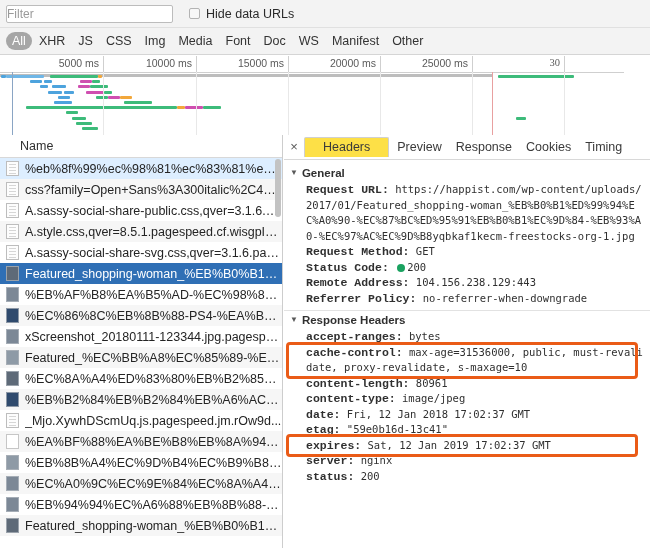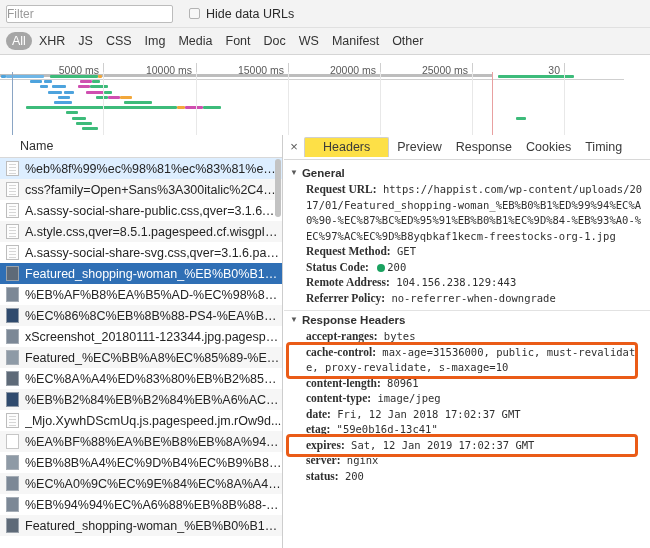--- a/index.html
+++ b/index.html
@@ -106,21 +106,21 @@
     left: 0;
     top: 55px;
     width: 650px;
     height: 80px;
     background: #ffffff;
     box-sizing: border-box;
     overflow: hidden;
   }
   .ruler {
     position: absolute;
-    left: 0; top: 8px;
+    left: 0; top: 1px;
     width: 624px;
     height: 17px;
     border-bottom: 1px solid #cfcfcf;
     box-sizing: border-box;
   }
   .ruler-tick {
     position: absolute;
     top: 0;
     height: 17px;
     border-left: 1px solid #cfcfcf;
@@ -325,21 +325,21 @@
     padding-left: 22px;
     padding-right: 4px;
     line-height: 15.5px;
     font-family: "DejaVu Sans Mono", monospace;
     font-size: 10.5px;
     color: #303030;
     word-break: break-all;
     white-space: pre-wrap;
   }
   .hdr-key {
-    font-family: Liberation Serif, serif;
+    font-family: Liberation Mono, monospace;
     font-size: 11.5px;
     font-weight: bold;
     color: #303030;
   }
   .status-dot {
     display: inline-block;
     width: 8px;
     height: 8px;
     border-radius: 50%;
     background: #1aa260;
@@ -387,21 +387,21 @@
         <div class="ruler-label" style="left: 103px;">5000 ms</div>
         <div class="ruler-tick" style="left: 196px;"></div>
         <div class="ruler-label" style="left: 196px;">10000 ms</div>
         <div class="ruler-tick" style="left: 288px;"></div>
         <div class="ruler-label" style="left: 288px;">15000 ms</div>
         <div class="ruler-tick" style="left: 380px;"></div>
         <div class="ruler-label" style="left: 380px;">20000 ms</div>
         <div class="ruler-tick" style="left: 472px;"></div>
         <div class="ruler-label" style="left: 472px;">25000 ms</div>
         <div class="ruler-tick" style="left: 564px;"></div>
-        <div class="ruler-label" style="left: 564px;">30</div>
+        <div class="ruler-label" style="left: 564px; font-family: Liberation Serif, serif;">30</div>
       </div>
     <div class="chart-area" id="chart-area">
         <div class="topline" style="left: 0px; top: 2px; width: 492.485px;"></div>
         <div class="bar" style="left: 1.19632px; width: 4.78528px; top: 3px; height: 3px; background: rgb(77, 163, 221);"></div>
         <div class="bar" style="left: 5.9816px; width: 37.8834px; top: 3px; height: 3px; background: rgb(111, 182, 230);"></div>
         <div class="bar" style="left: 49.8466px; width: 47.8528px; top: 3px; height: 3px; background: rgb(61, 187, 122);"></div>
         <div class="bar" style="left: 97.6994px; width: 3.98773px; top: 3px; height: 3px; background: rgb(242, 167, 59);"></div>
         <div class="bar" style="left: 498.466px; width: 75.7669px; top: 3px; height: 3px; background: rgb(61, 187, 122);"></div>
         <div class="bar" style="left: 29.908px; width: 11.9632px; top: 8.2px; height: 3px; background: rgb(77, 163, 221);"></div>
         <div class="bar" style="left: 43.865px; width: 7.97546px; top: 8.2px; height: 3px; background: rgb(77, 163, 221);"></div>

